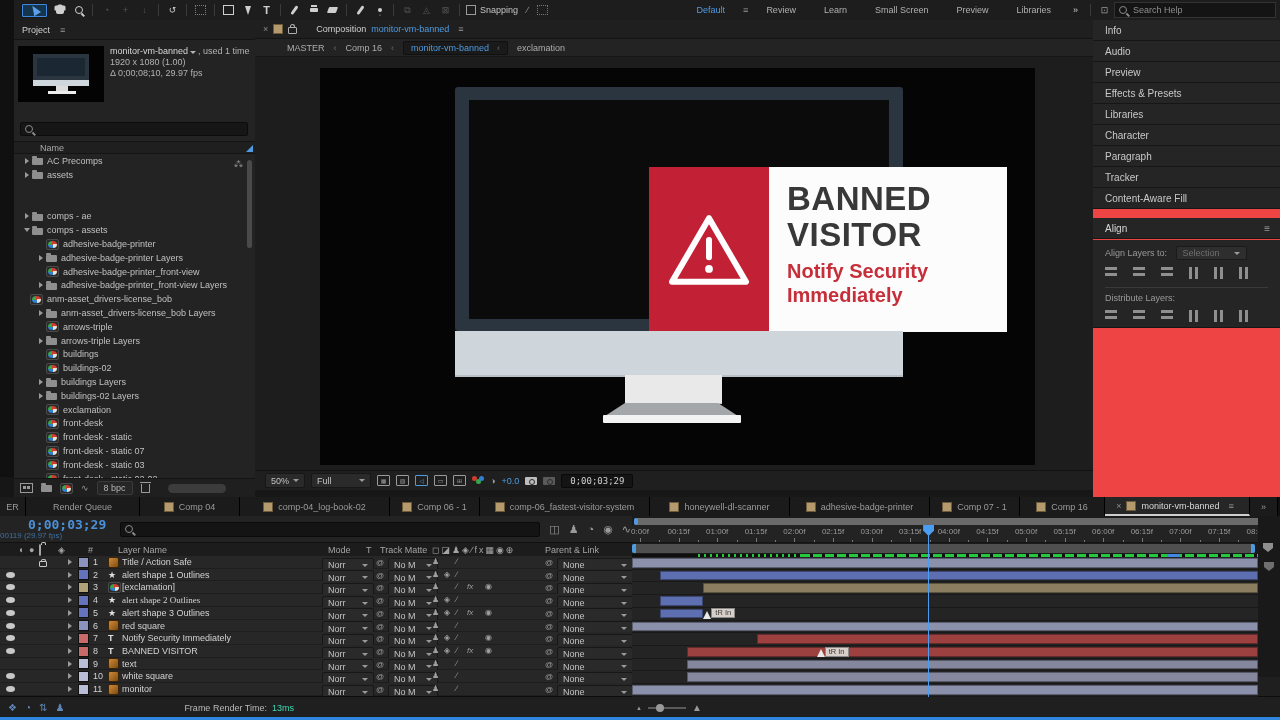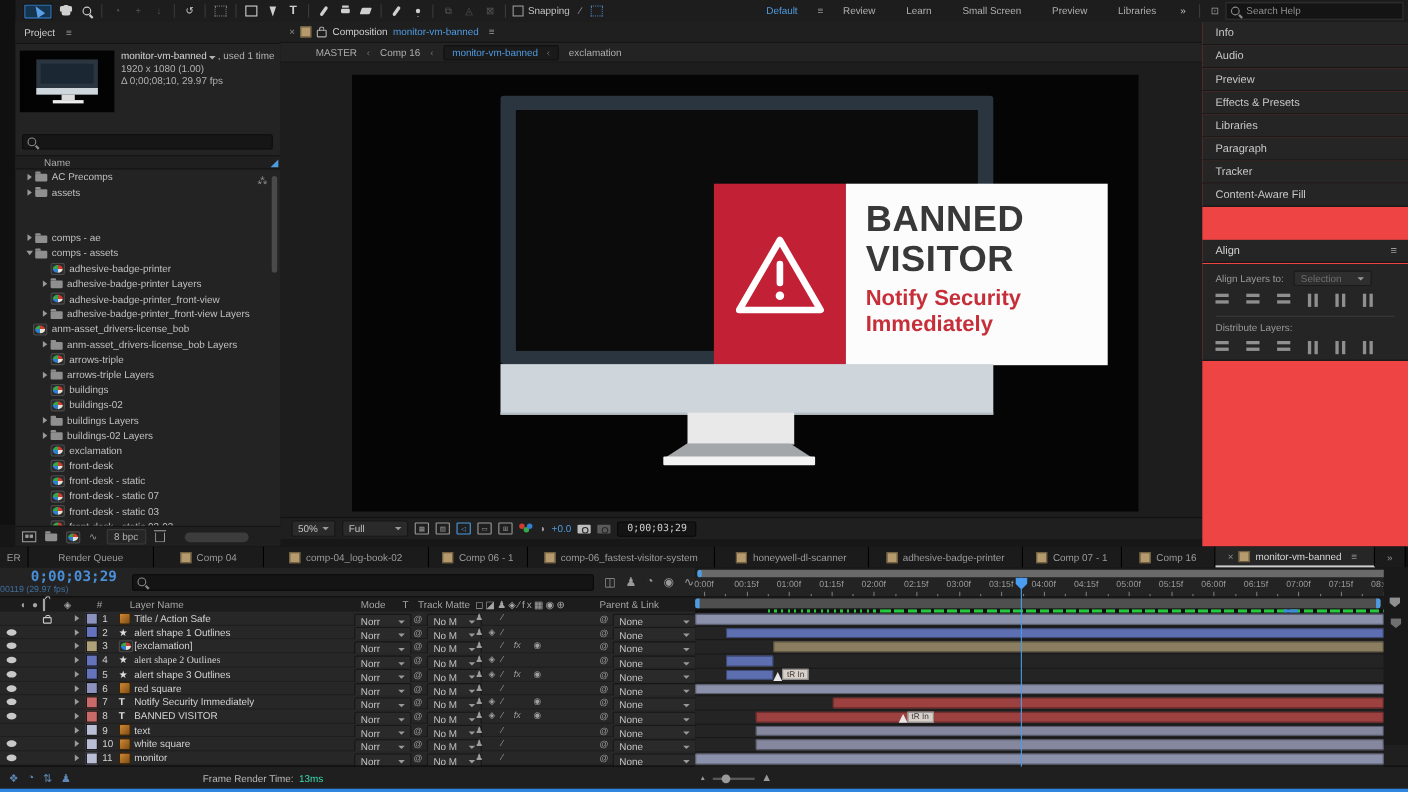--- a/index.html
+++ b/index.html
@@ -454,21 +454,21 @@
       <span class="trash"></span>
       <span class="pill"></span>
     </div>
   </div>
 
   <div class="abs" id="comp">
     <div class="abs" id="comptab">
       <span class="tlx">×</span>
       <span class="tansq"></span>
       <span class="lockic"></span>
-      <span style="color:#cfcfcf;">Composition</span>
+      <span style="color:#cfcfcf;margin-left:14px;">Composition</span>
       <span class="bluetxt">monitor-vm-banned</span>
       <span class="hamb">≡</span>
     </div>
     <div class="abs" id="crumbs">
         <span>MASTER</span>
         <span class="crumbsep">‹</span>
         <span>Comp 16</span>
         <span class="crumbsep">‹</span>
         <span class="crumbbox">
           <span class="bluetxt">monitor-vm-banned</span>
@@ -538,20 +538,23 @@
           <span>Audio</span>
         </div>
         <div class="rptab">
           <span>Preview</span>
         </div>
         <div class="rptab">
           <span>Effects &amp; Presets</span>
         </div>
         <div class="rptab">
           <span>Libraries</span>
+        </div>
+        <div class="rptab">
+          <span>Character</span>
         </div>
         <div class="rptab">
           <span>Paragraph</span>
         </div>
         <div class="rptab">
           <span>Tracker</span>
         </div>
         <div class="rptab">
           <span>Content-Aware Fill</span>
         </div>

